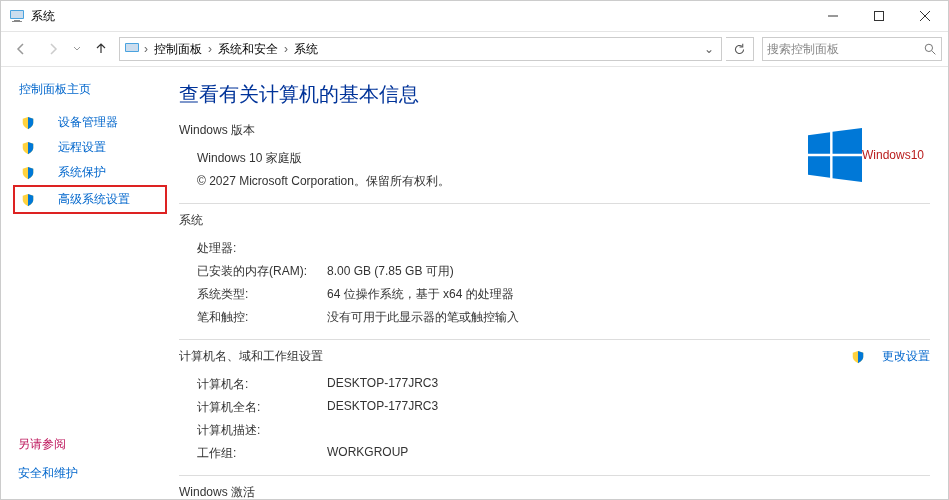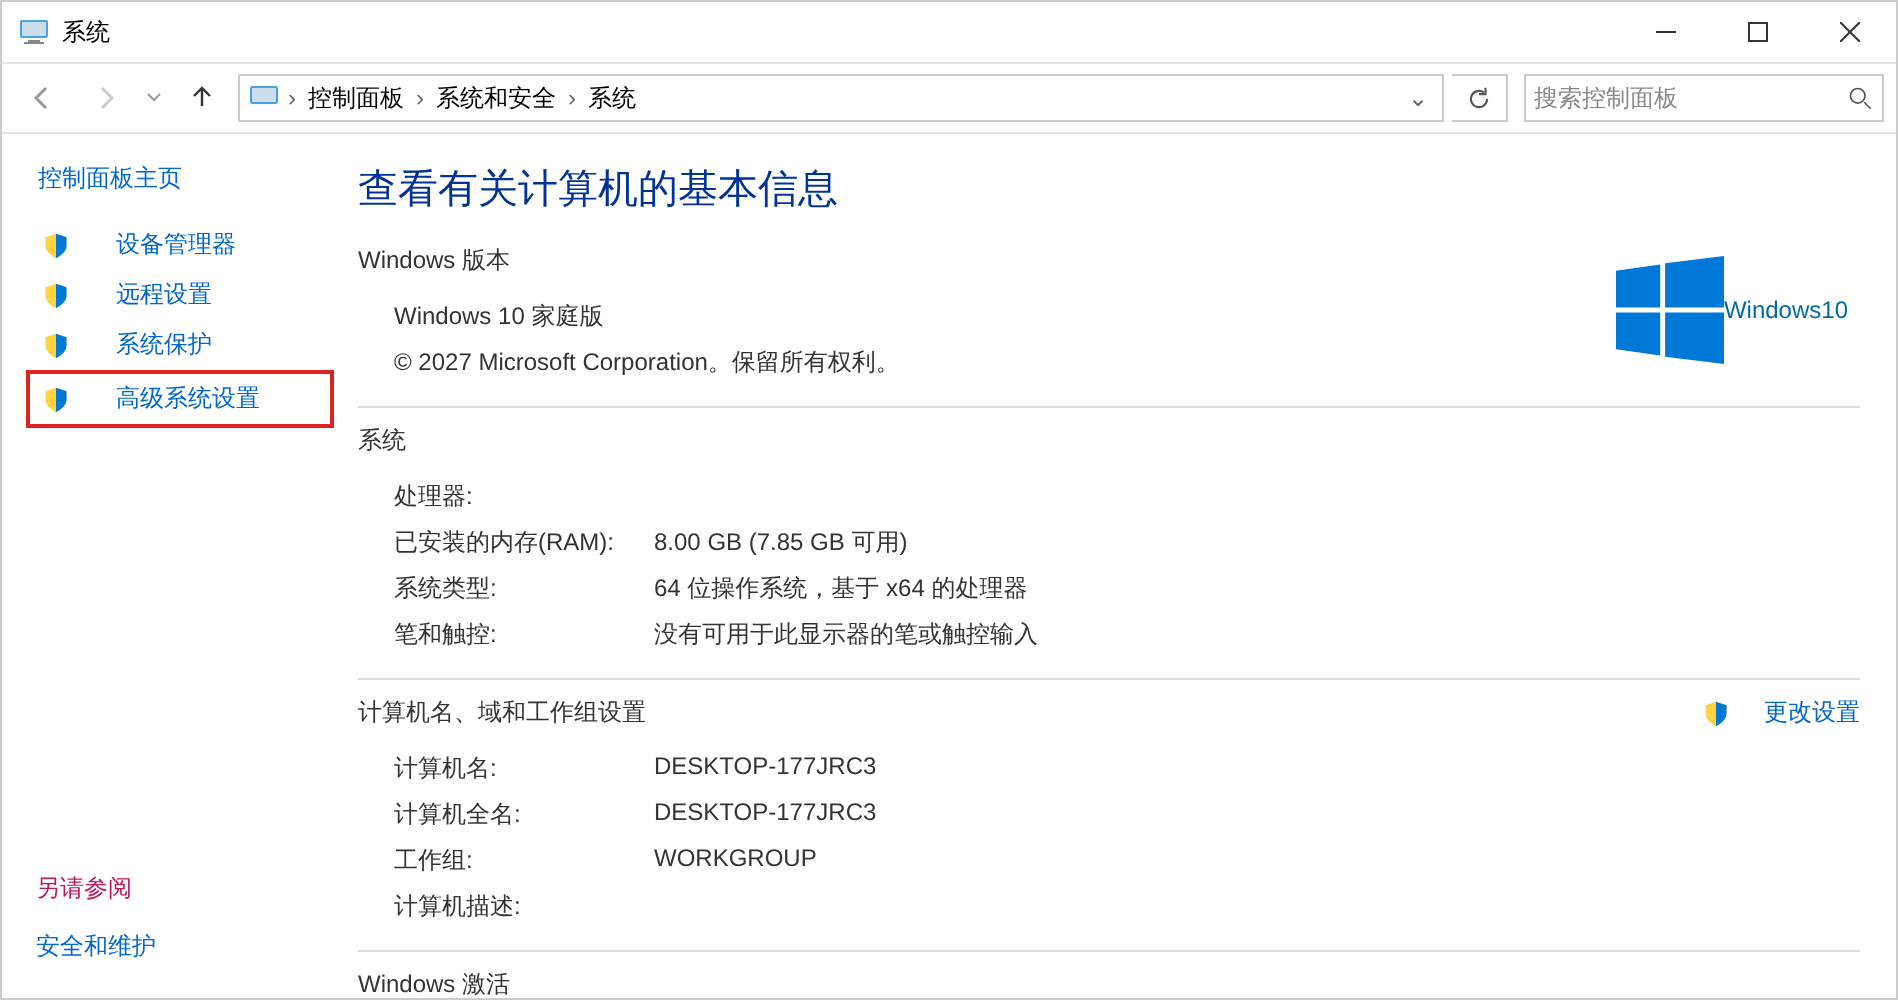--- a/index.html
+++ b/index.html
@@ -26,21 +26,21 @@
 .shield{width:14px;height:14px;flex-shrink:0}
 .seealso{position:absolute;bottom:18px;left:18px}
 .seealso .hdr{color:#be185d;margin-bottom:12px}
 .main{flex:1;padding:14px 18px 10px 8px;overflow:auto}
 h1{font-size:20px;color:#003399;font-weight:normal;margin-bottom:14px}
 .section{border-bottom:1px solid #ddd;padding-bottom:10px;margin-bottom:8px}
 .shdr{color:#333;margin-bottom:8px}
 .row{display:flex;padding:3px 0 3px 18px}
 .lbl{width:130px;color:#333}
 .val{color:#333}
-.winlogo{float:right;display:flex;align-items:center;color:#0369a1;font-size:34px;font-weight:300;margin:6px 6px 0 12px}
+.winlogo{float:right;display:flex;align-items:center;color:#b91c1c;font-size:34px;font-weight:300;margin:6px 6px 0 12px}
 .winlogo svg{width:54px;height:54px}
 .actlink{float:right;display:flex;align-items:center;gap:17px;color:#0066cc;cursor:pointer}
 .piconsm{width:16px;height:16px;margin:0 2px}
 </style>
 </head>
 <body>
 
 <div class="titlebar">
   <svg class="ticon" viewBox="0 0 16 16">
       <rect x="1" y="2" width="14" height="9" rx="1" fill="#4aa3df"></rect>
@@ -204,27 +204,27 @@
       <div class="shdr">计算机名、域和工作组设置</div>
       <div class="row">
           <span class="lbl">计算机名:</span>
           <span class="val">DESKTOP-177JRC3</span>
         </div>
       <div class="row">
           <span class="lbl">计算机全名:</span>
           <span class="val">DESKTOP-177JRC3</span>
         </div>
       <div class="row">
+          <span class="lbl">计算机描述:</span>
+          <span class="val"></span>
+        </div>
+      <div class="row">
           <span class="lbl">工作组:</span>
           <span class="val">WORKGROUP</span>
         </div>
-      <div class="row">
-          <span class="lbl">计算机描述:</span>
-          <span class="val"></span>
-        </div>
     </div>
 
     <div>
       <div class="shdr">Windows 激活</div>
 
     </div>
   </div>
 </div>
 
 </body></html>

